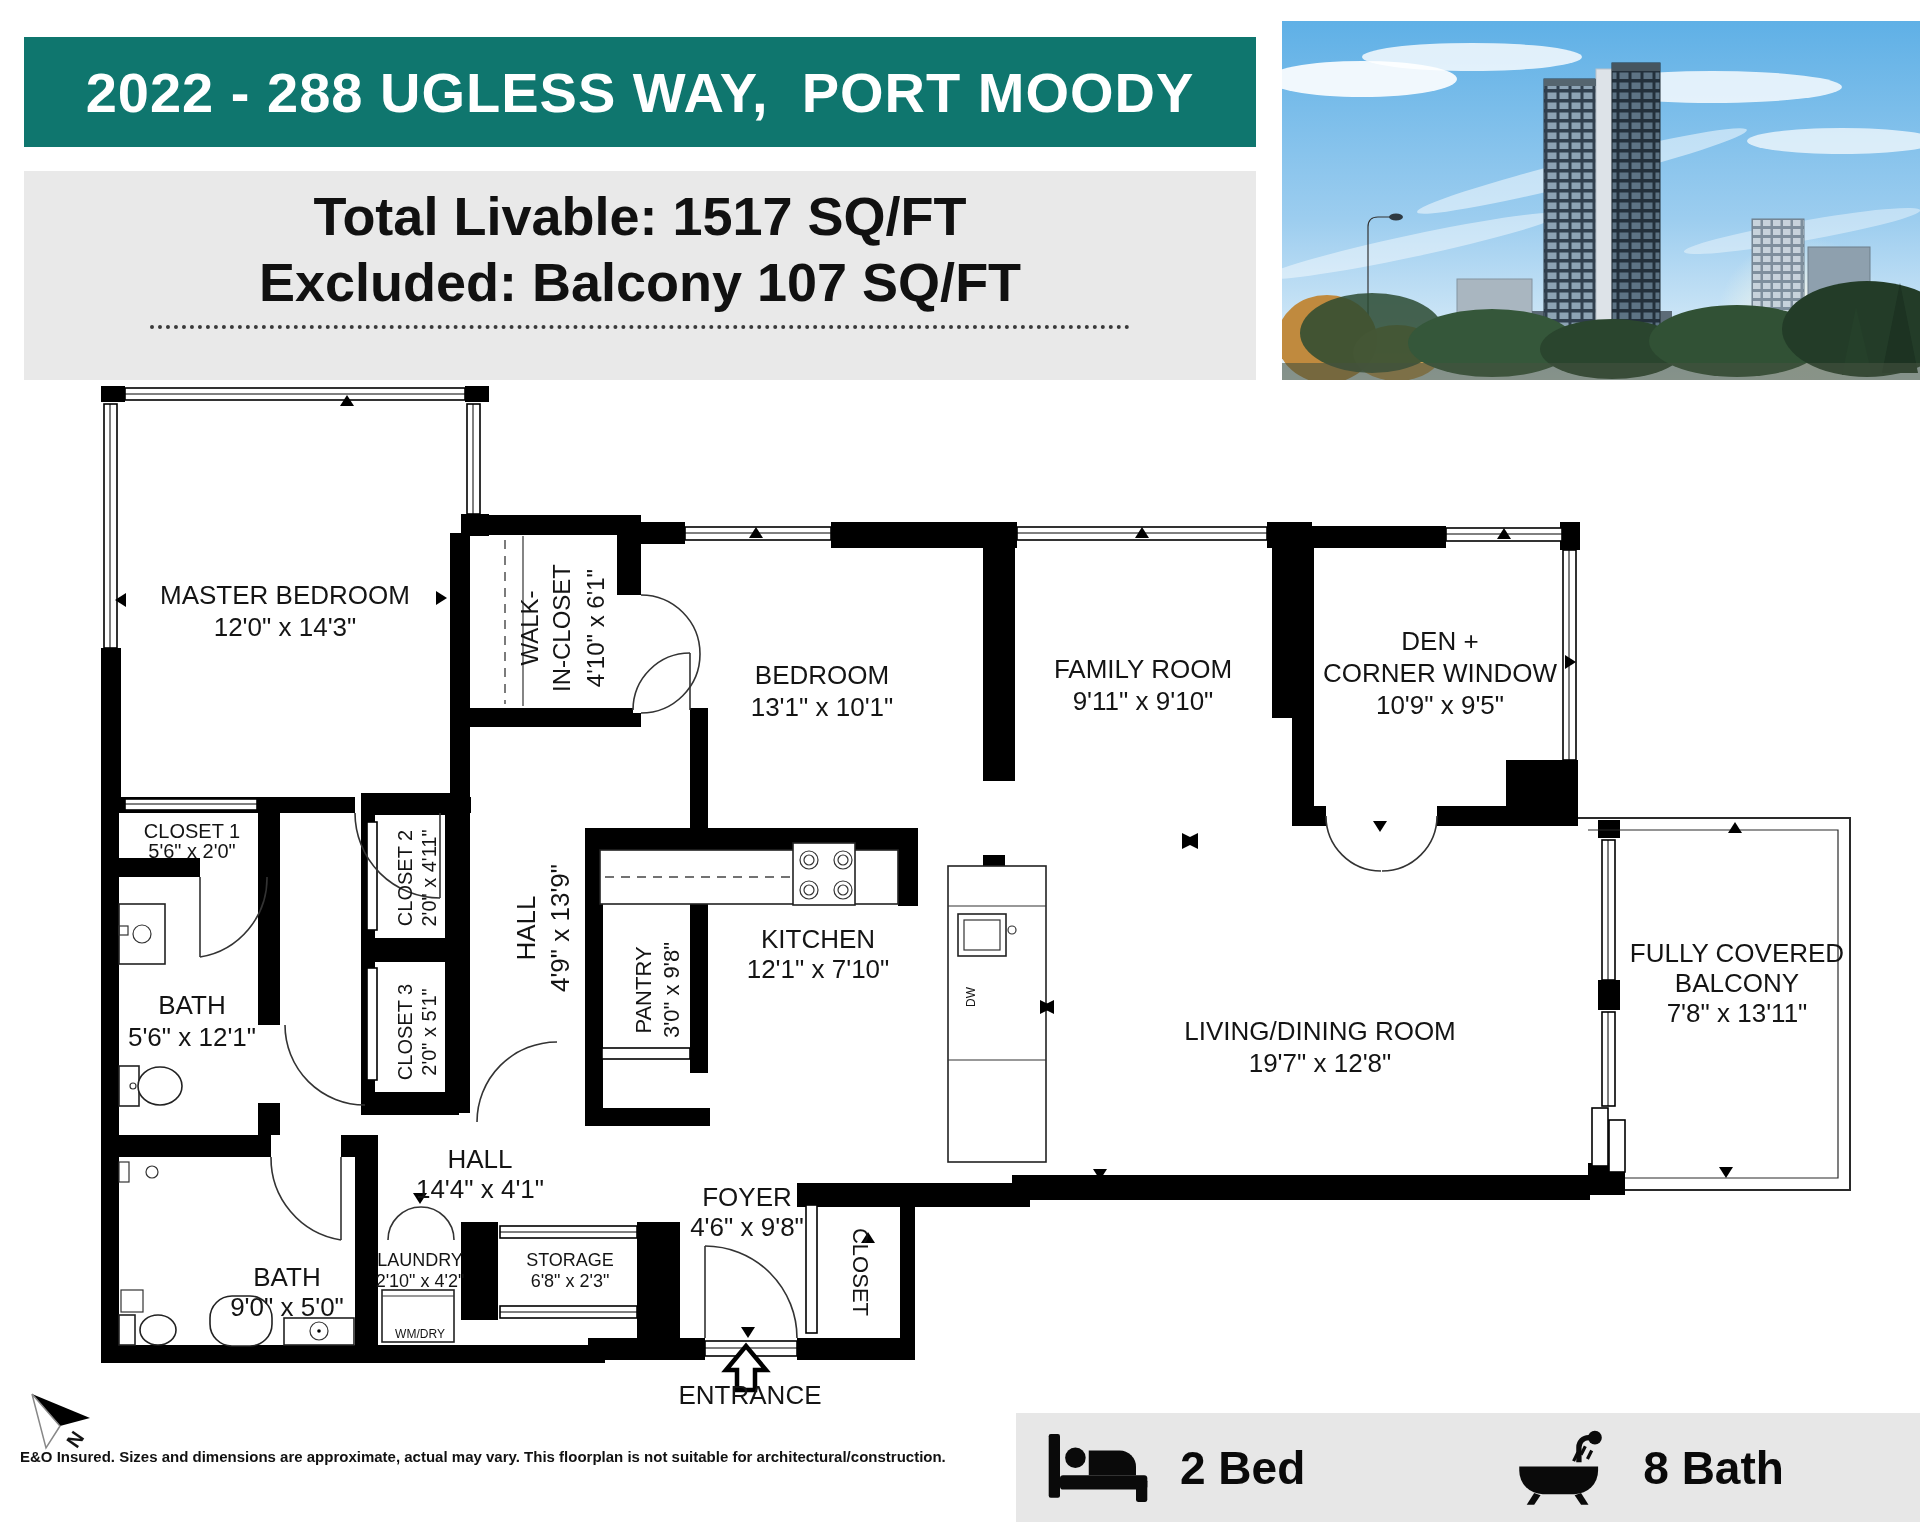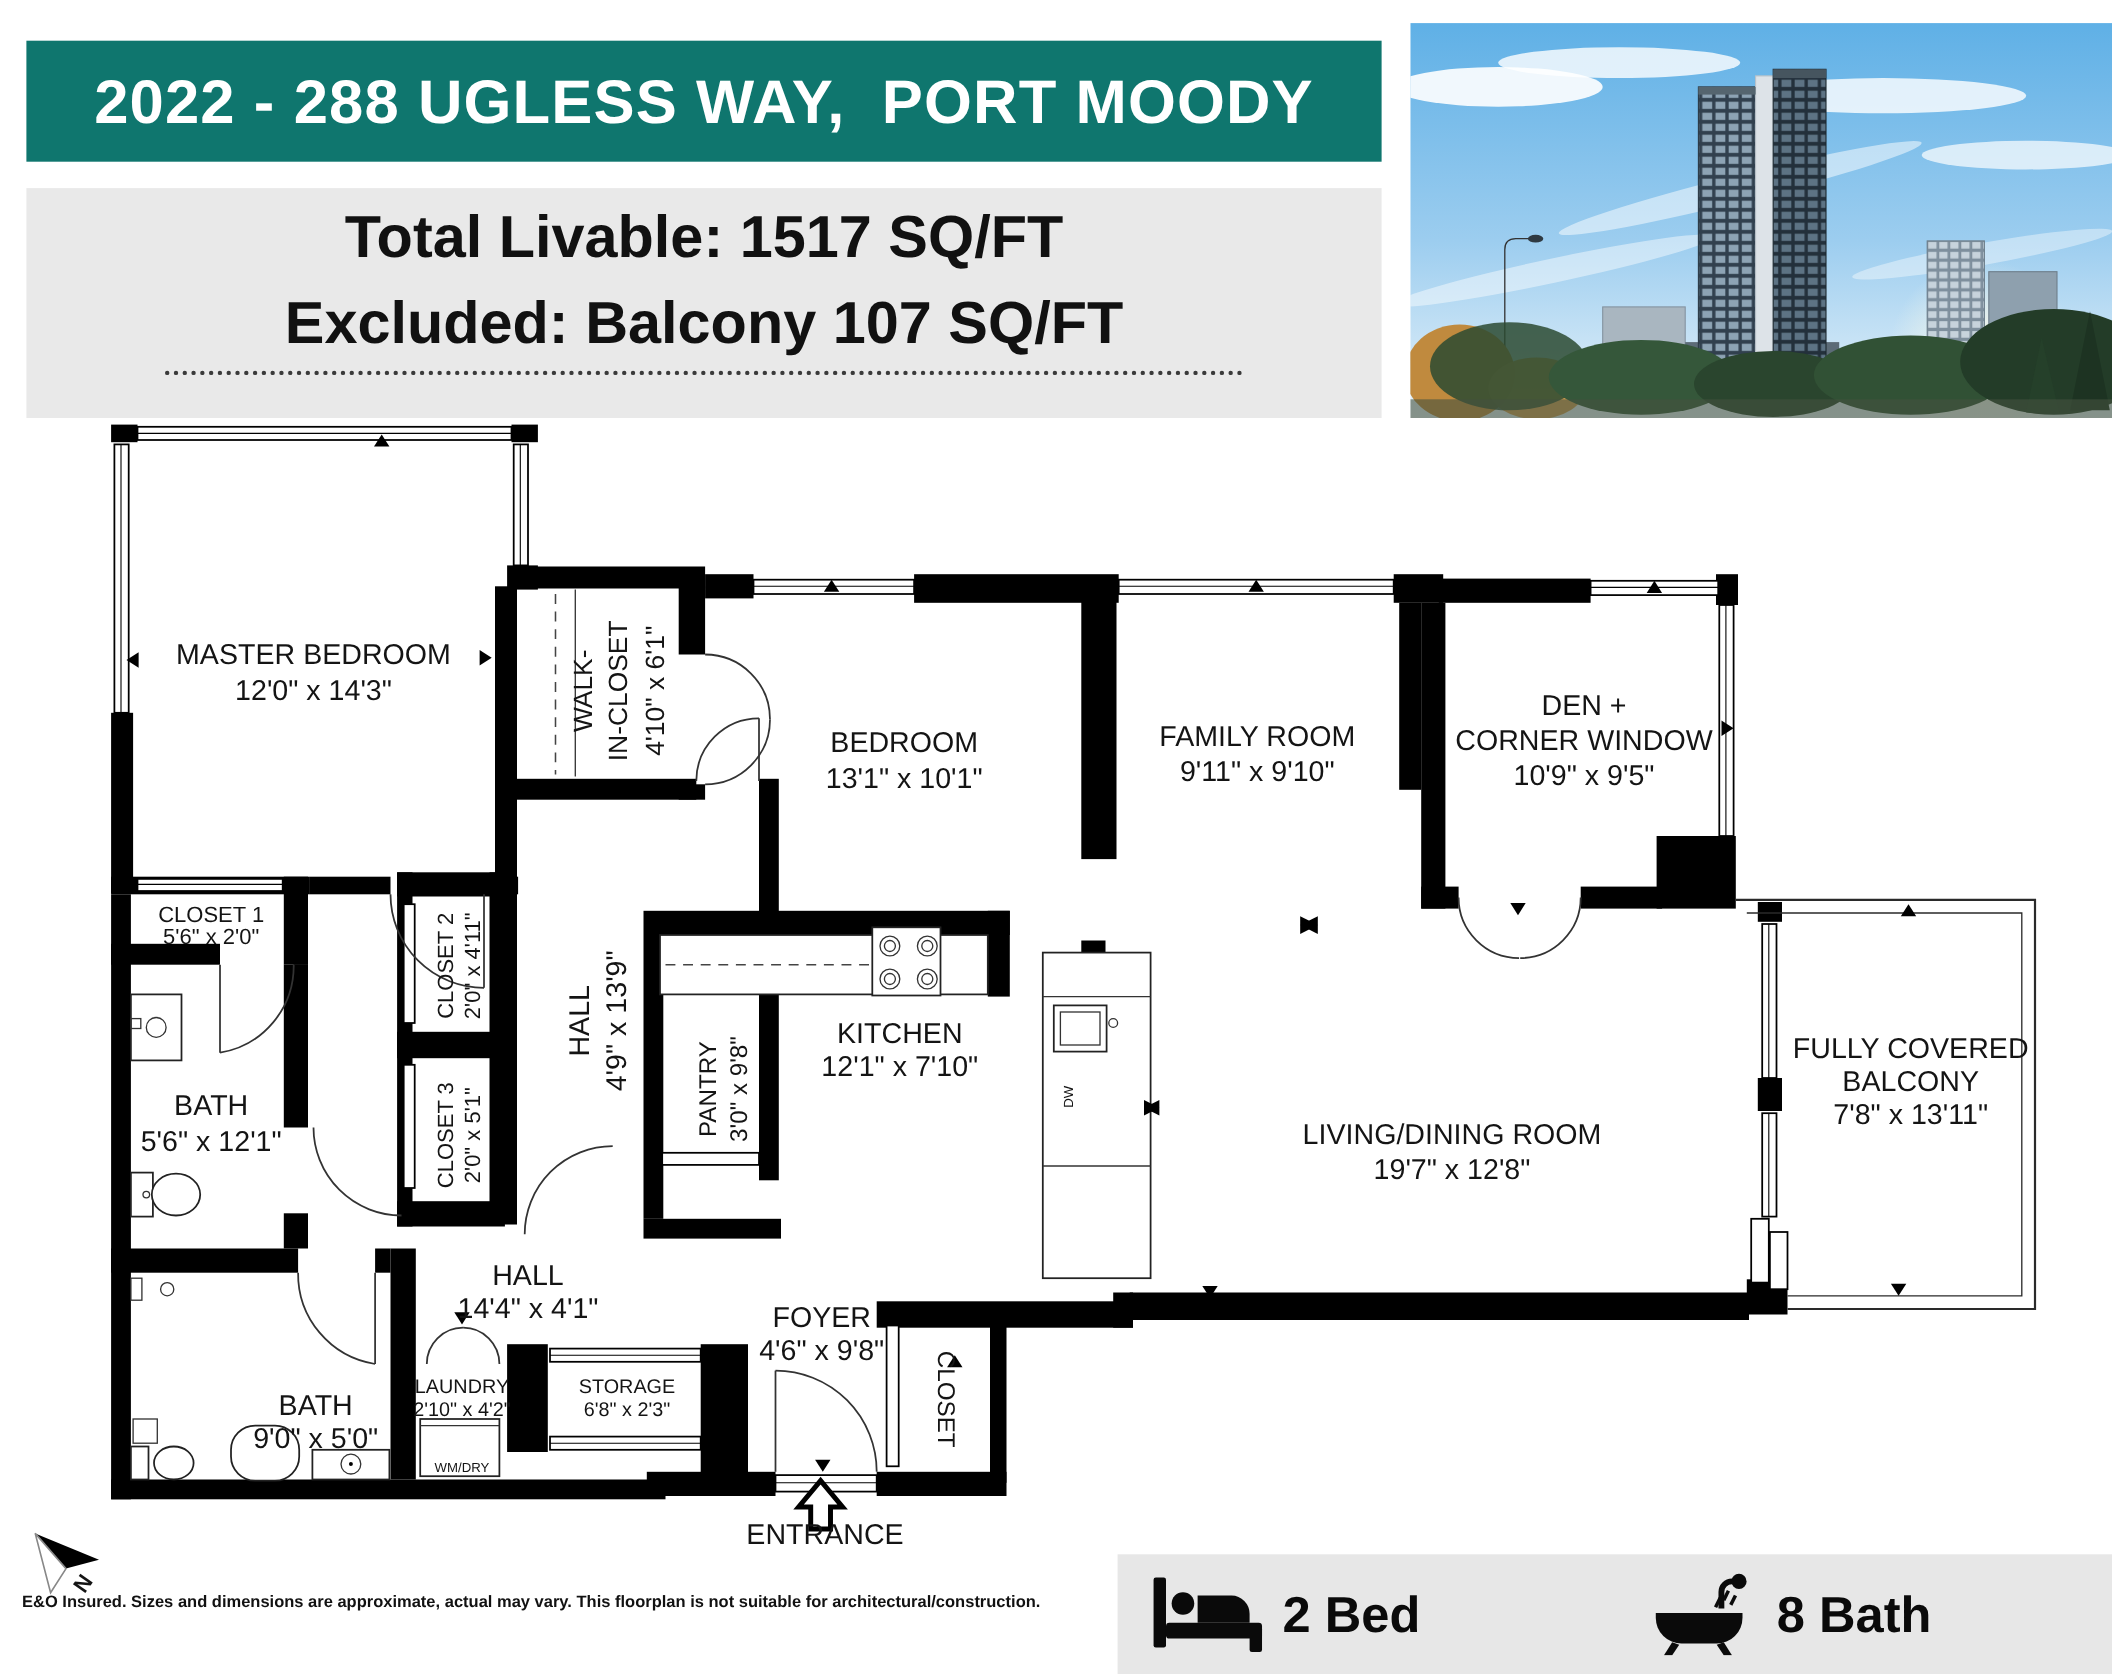--- a/index.html
+++ b/index.html
@@ -4,29 +4,29 @@
 <style>
   html,body{margin:0;padding:0;background:#fff;}
   body{width:1920px;height:1522px;position:relative;overflow:hidden;
        font-family:"Liberation Sans",sans-serif;color:#111;}
   .banner{position:absolute;left:24px;top:37px;width:1232px;height:110px;background:#0f766e;
           display:flex;align-items:center;justify-content:center;}
   .banner span{color:#fff;font-size:56px;font-weight:800;letter-spacing:1px;white-space:pre;}
   .panel{position:absolute;left:24px;top:171px;width:1232px;height:209px;background:#e9e9e9;
          display:flex;flex-direction:column;align-items:center;}
   .panel .l1{margin-top:14px;font-size:54px;font-weight:800;}
-  .panel .l2{margin-top:16px;font-size:54px;font-weight:800;}
+  .panel .l2{margin-top:4px;font-size:54px;font-weight:800;}
   .panel .dots{margin-top:12px;width:980px;border-bottom:4px dotted #3a3a3a;height:0;}
   .photo{position:absolute;left:1282px;top:21px;width:638px;height:359px;overflow:hidden;}
   .plan{position:absolute;left:0;top:0;width:1920px;height:1522px;}
   .disclaimer{position:absolute;left:20px;top:1446px;width:940px;text-align:left;
               font-size:15px;font-weight:700;line-height:22px;color:#111;}
   .footerbar{position:absolute;left:1016px;top:1413px;width:904px;height:109px;background:#e7e7e7;
              display:flex;align-items:center;}
-  .footerbar .grp{display:flex;align-items:center;gap:16px;text-align:center;}
+  .footerbar .grp{display:flex;align-items:center;gap:30px;text-align:center;}
   .footerbar .grp1{margin-left:30px;}
   .footerbar .grp2{margin-left:210px;}
   .footerbar .cnt{font-size:46px;font-weight:800;color:#0a0a0a;}
   
   .wall{fill:#000;}
   .win{fill:#fff;stroke:#000;stroke-width:1.6;}
   .winline{stroke:#000;stroke-width:1;}
   .door{fill:none;stroke:#333;stroke-width:1.6;}
   .rail{fill:none;stroke:#2a2a2a;stroke-width:2;}
   .rail2{fill:none;stroke:#2a2a2a;stroke-width:1.2;}

